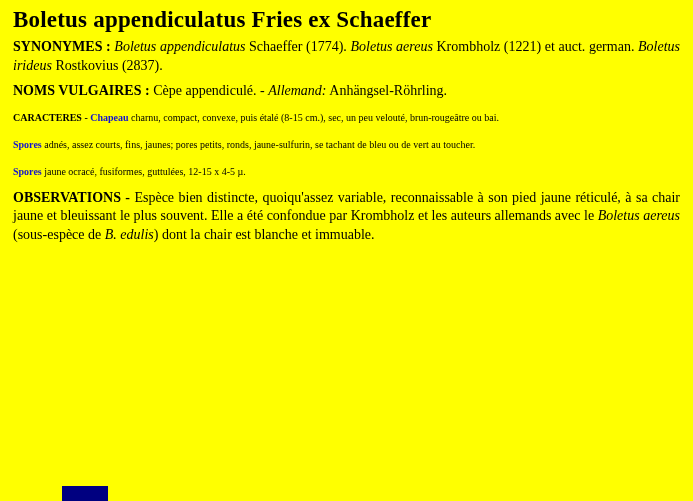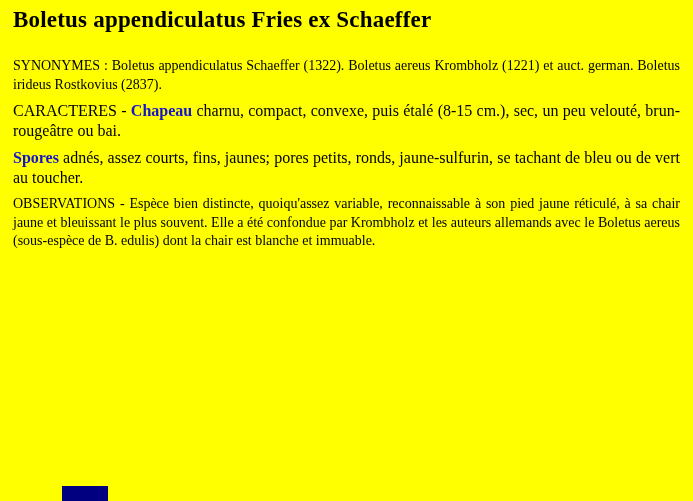--- a/index.html
+++ b/index.html
@@ -15,63 +15,65 @@
   .page {
     box-sizing: border-box;
     width: 693px;
     height: 501px;
     padding: 6px 13px 0 13px;
   }
   h1.page-title {
     font-size: 23px;
     line-height: 27px;
     font-weight: bold;
-    margin: 0 0 24px 0;
+    margin: 0 0 5px 0;
     letter-spacing: 0.2px;
   }
   p.para {
     margin: 0 0 7px 0;
     text-align: justify;
   }
   p.small {
     font-size: 14px;
     line-height: 18.5px;
   }
   p.large {
-    font-size: 16px;
+    font-size: 10px;
     line-height: 20px;
   }
   .seg-normal { }
-  .seg-bold { font-weight: normal; }
-  .seg-italic { }
+  .seg-bold { font-weight: bold; }
+  .seg-italic { font-style: italic; }
   .seg-boldblue { font-weight: bold; color: var(--accent_blue, #1414CE); }
   .nav-box {
     position: absolute;
     left: 62px;
     top: 486px;
     width: 46px;
     height: 15px;
     background: var(--nav_box, #000080);
     cursor: pointer;
   }
 </style>
 </head>
 <body>
 
 <div class="page">
   <h1 class="page-title">Boletus appendiculatus Fries ex Schaeffer</h1>
 
-  <p class="para small"><span class="seg-bold">SYNONYMES : </span><span class="seg-italic">Boletus appendiculatus</span><span class="seg-normal"> Schaeffer (1322). </span><span class="seg-italic">Boletus aereus</span><span class="seg-normal"> Krombholz (1221) et auct. german. </span><span class="seg-italic">Boletus irideus</span><span class="seg-normal"> Rostkovius (2837).</span></p>
+  <p class="para small"><span class="seg-bold">SYNONYMES : </span><span class="seg-italic">Boletus appendiculatus</span><span class="seg-normal"> Schaeffer (1774). </span><span class="seg-italic">Boletus aereus</span><span class="seg-normal"> Krombholz (1221) et auct. german. </span><span class="seg-italic">Boletus irideus</span><span class="seg-normal"> Rostkovius (2837).</span></p>
 
+  <p class="para small"><span class="seg-bold">NOMS VULGAIRES : </span><span class="seg-normal">Cèpe appendiculé. - </span><span class="seg-italic">Allemand:</span><span class="seg-normal"> Anhängsel-Röhrling.</span></p>
 
   <p class="para large"><span class="seg-bold">CARACTERES - </span><span class="seg-boldblue">Chapeau</span><span class="seg-normal"> charnu, compact, convexe, puis étalé (8-15 cm.), sec, un peu velouté, brun-rougeâtre ou bai.</span></p>
 
   <p class="para large"><span class="seg-boldblue">Spores</span><span class="seg-normal"> adnés, assez courts, fins, jaunes; pores petits, ronds, jaune-sulfurin, se tachant de bleu ou de vert au toucher.</span></p>
 
 
 
+  <p class="para large"><span class="seg-boldblue">Spores</span><span class="seg-normal"> jaune ocracé, fusiformes, guttulées, 12-15 x 4-5 µ.</span></p>
 
 
 
   <p class="para small"><span class="seg-bold">OBSERVATIONS - </span><span class="seg-normal">Espèce bien distincte, quoiqu'assez variable, reconnaissable à son pied jaune réticulé, à sa chair jaune et bleuissant le plus souvent. Elle a été confondue par Krombholz et les auteurs allemands avec le </span><span class="seg-italic">Boletus aereus</span><span class="seg-normal"> (sous-espèce de </span><span class="seg-italic">B. edulis</span><span class="seg-normal">) dont la chair est blanche et immuable.</span></p>
 </div>
 
 <div class="nav-box"></div>
 
 </body></html>

